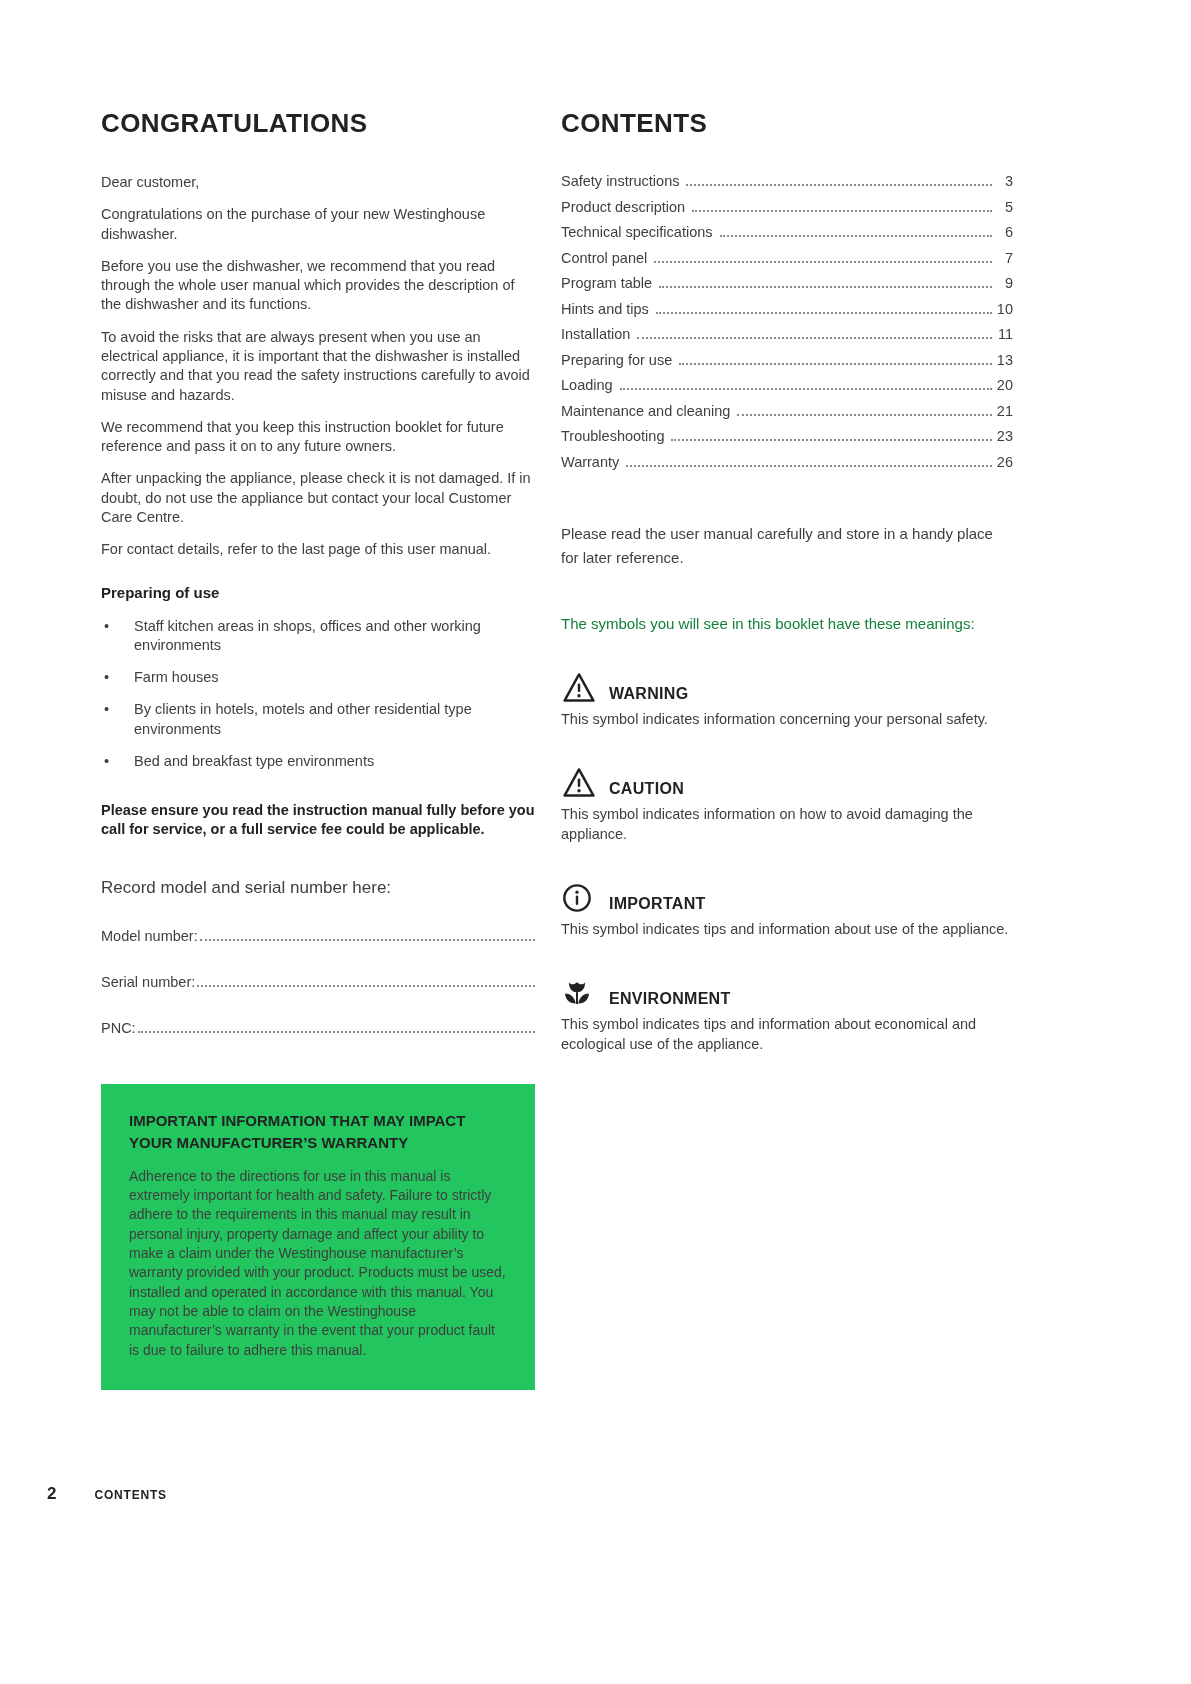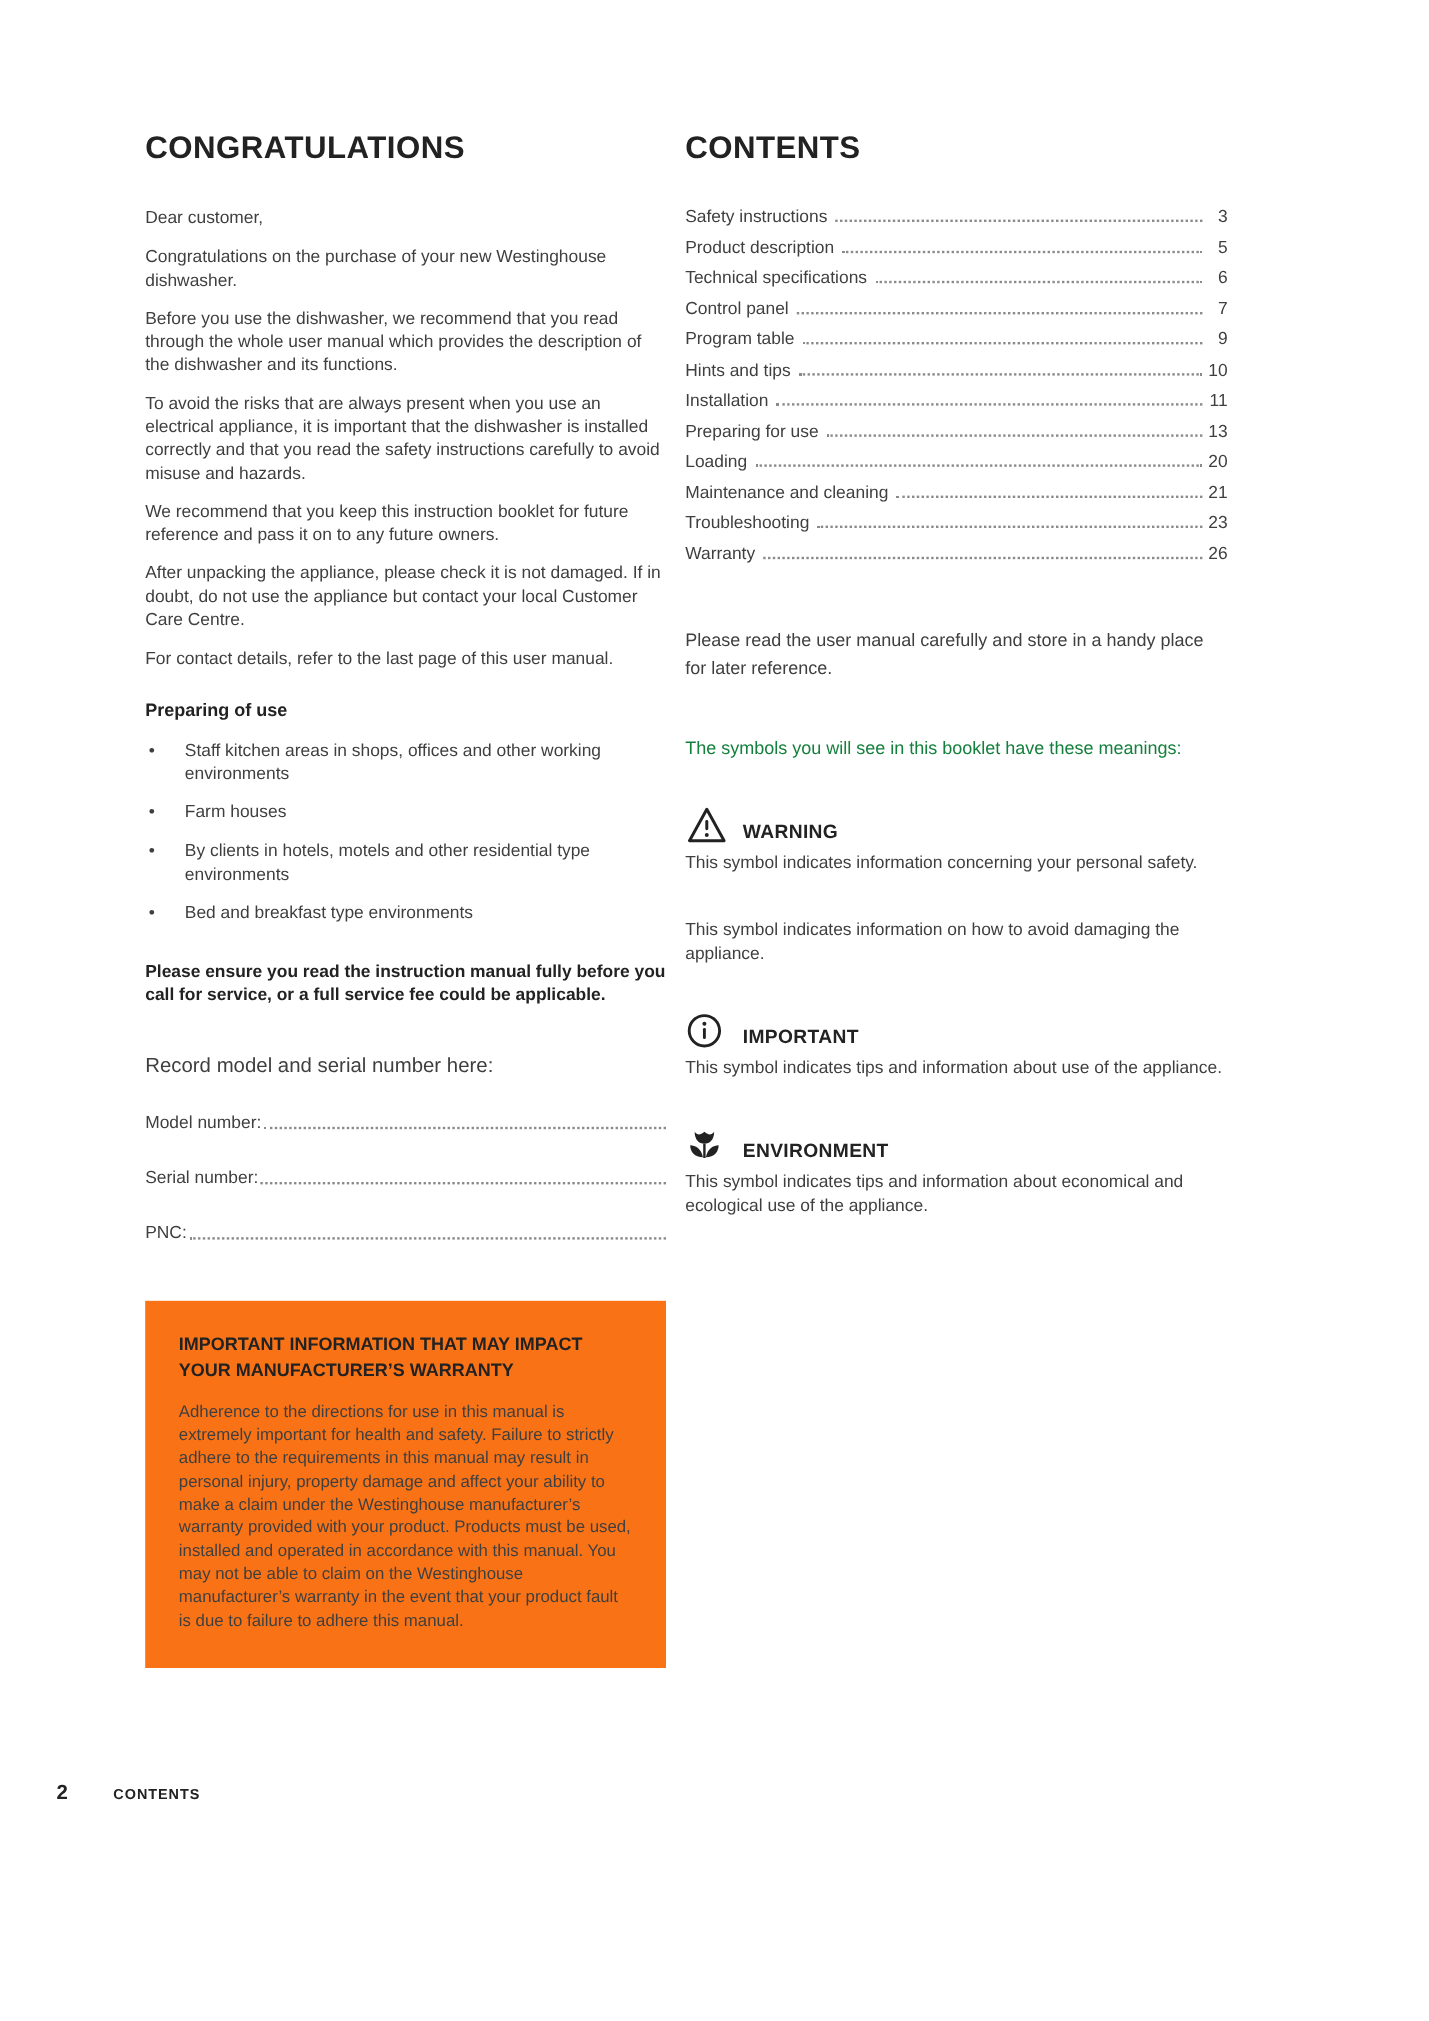--- a/index.html
+++ b/index.html
@@ -7,23 +7,23 @@
   body { font-family:"Liberation Sans", sans-serif; color:#3f3f3f; }
   .page {
     position:relative;
     width:1191px; height:1684px;
     margin:0 auto;
     background:#ffffff;
     overflow:hidden;
   }
   .columns {
     position:absolute;
-    left:121px; top:108px;
-    display:flex;
-    gap:16px;
+    left:101px; top:108px;
+    display:flex;
+    gap:26px;
   }
   .col-left  { width:434px; }
   .col-right { width:452px; }
 
   h1.section-title {
     font-size:26px;
     font-weight:bold;
     color:#222222;
     letter-spacing:0.4px;
     margin-bottom:34px;
@@ -73,21 +73,21 @@
     color:#3f3f3f;
   }
   .fill-line .dots {
     flex:1;
     border-bottom:2px dotted #8a8a8a;
     margin:0 0 3px 2px;
     height:1px;
   }
   .warranty-box {
     margin-top:48px;
-    background:#f97316;
+    background:#22c55e;
     padding:26px 28px 30px;
     width:434px;
   }
   .warranty-box h4 {
     font-size:15px;
     font-weight:bold;
     color:#222222;
     line-height:1.5;
     margin-bottom:12px;
   }
@@ -291,20 +291,30 @@
               <rect x="11.1" y="9" width="1.8" height="6.2" rx="0.9" fill="#222"></rect>
               <circle cx="12" cy="18" r="1.2" fill="#222"></circle>
             </svg>
           </span>
           <span class="sym-title">WARNING</span>
         </div>
         <p class="sym-desc">This symbol indicates information concerning your personal safety.</p>
       </div>
 
       <div class="symbol-block">
+        <div class="symbol-head">
+          <span class="sym-icon">
+            <svg viewBox="0 0 24 24" width="36" height="33">
+              <path d="M12 2.5 L22.5 21.5 H1.5 Z" fill="none" stroke="#222" stroke-width="1.8" stroke-linejoin="round"></path>
+              <rect x="11.1" y="9" width="1.8" height="6.2" rx="0.9" fill="#222"></rect>
+              <circle cx="12" cy="18" r="1.2" fill="#222"></circle>
+            </svg>
+          </span>
+          <span class="sym-title">CAUTION</span>
+        </div>
         <p class="sym-desc">This symbol indicates information on how to avoid damaging the appliance.</p>
       </div>
 
       <div class="symbol-block">
         <div class="symbol-head">
           <span class="sym-icon">
             <svg viewBox="0 0 24 24" width="32" height="32">
               <circle cx="12" cy="12" r="9.5" fill="none" stroke="#222" stroke-width="1.8"></circle>
               <circle cx="12" cy="7.6" r="1.25" fill="#222"></circle>
               <rect x="11.1" y="10.2" width="1.8" height="7" rx="0.9" fill="#222"></rect>

